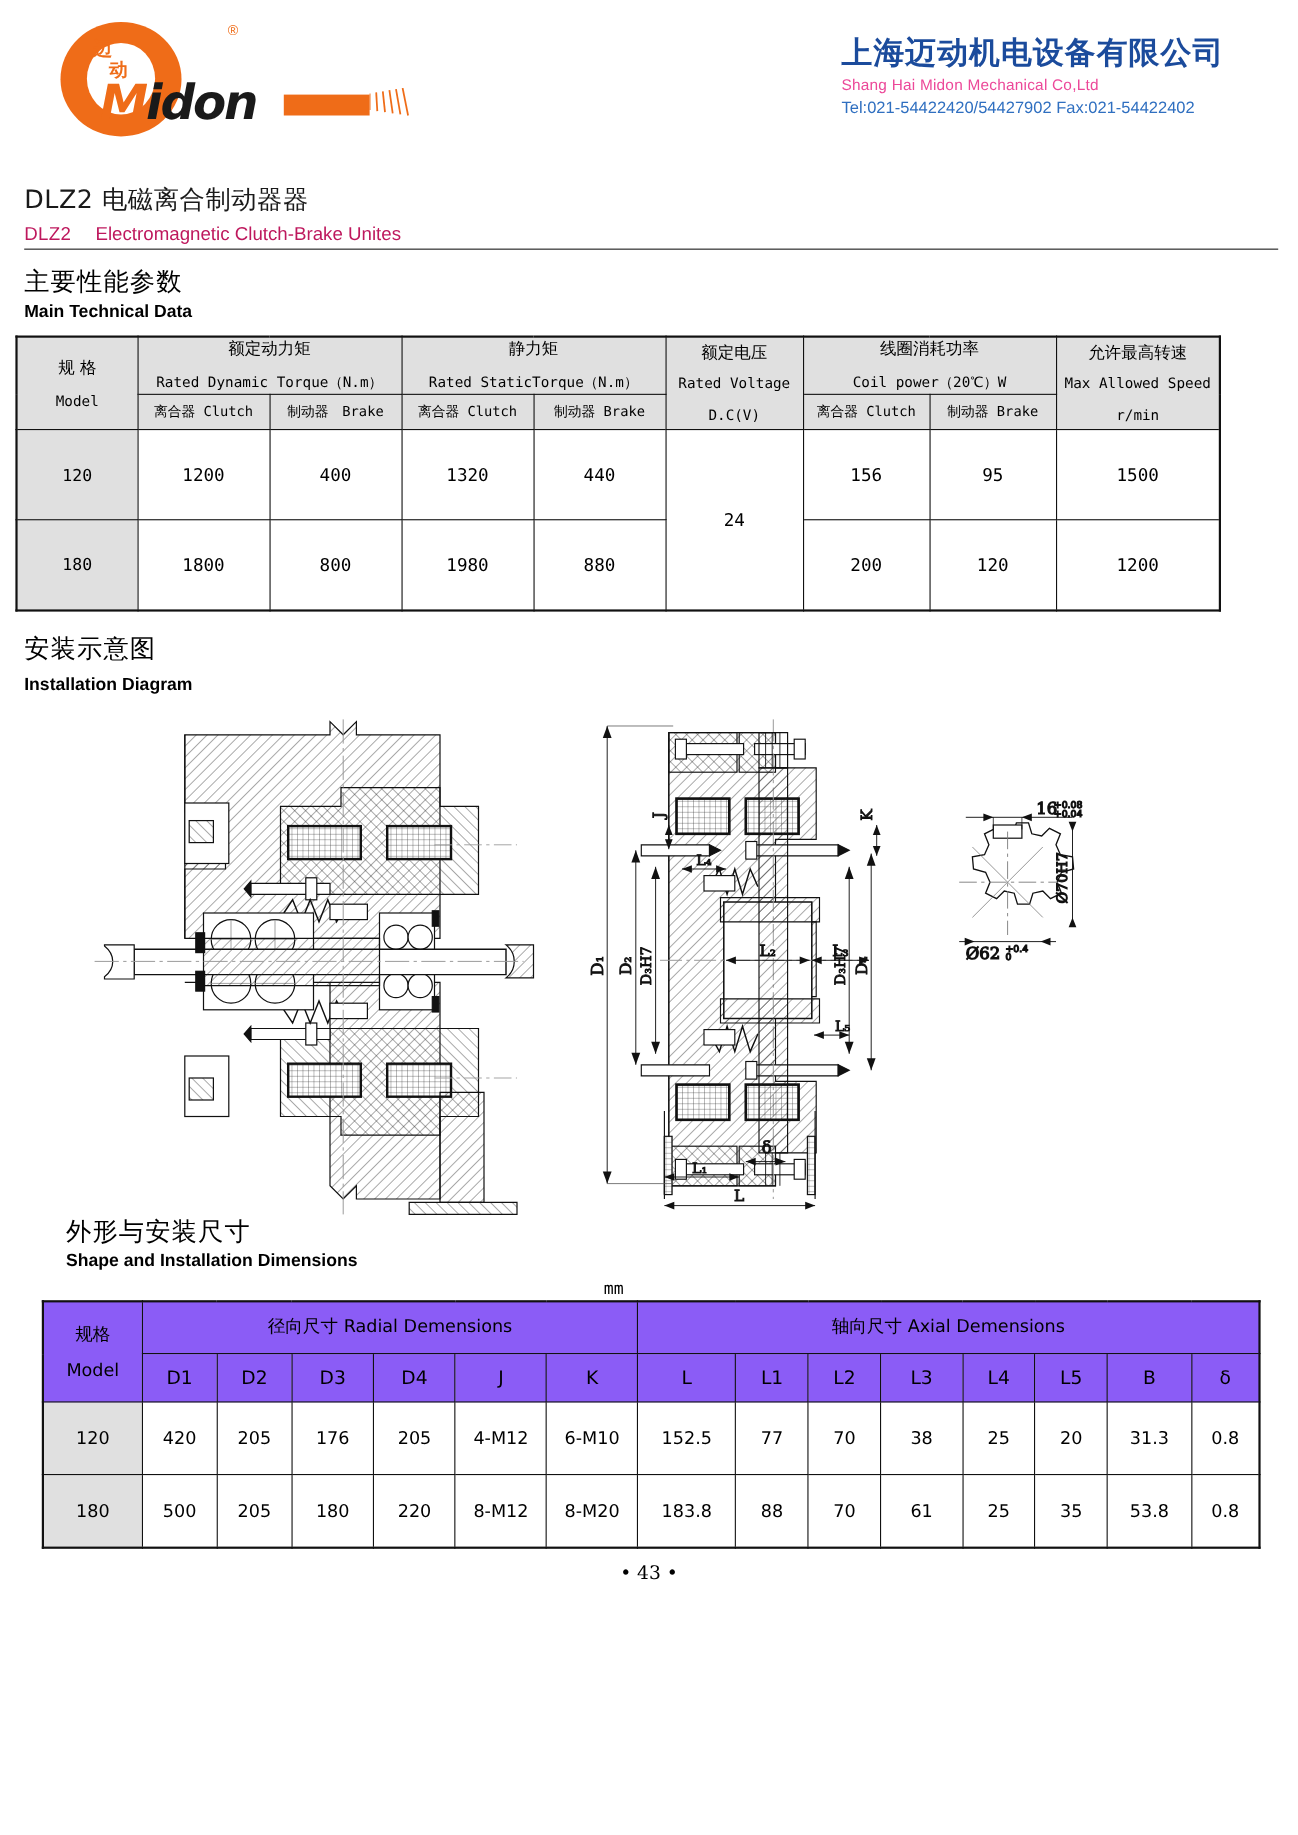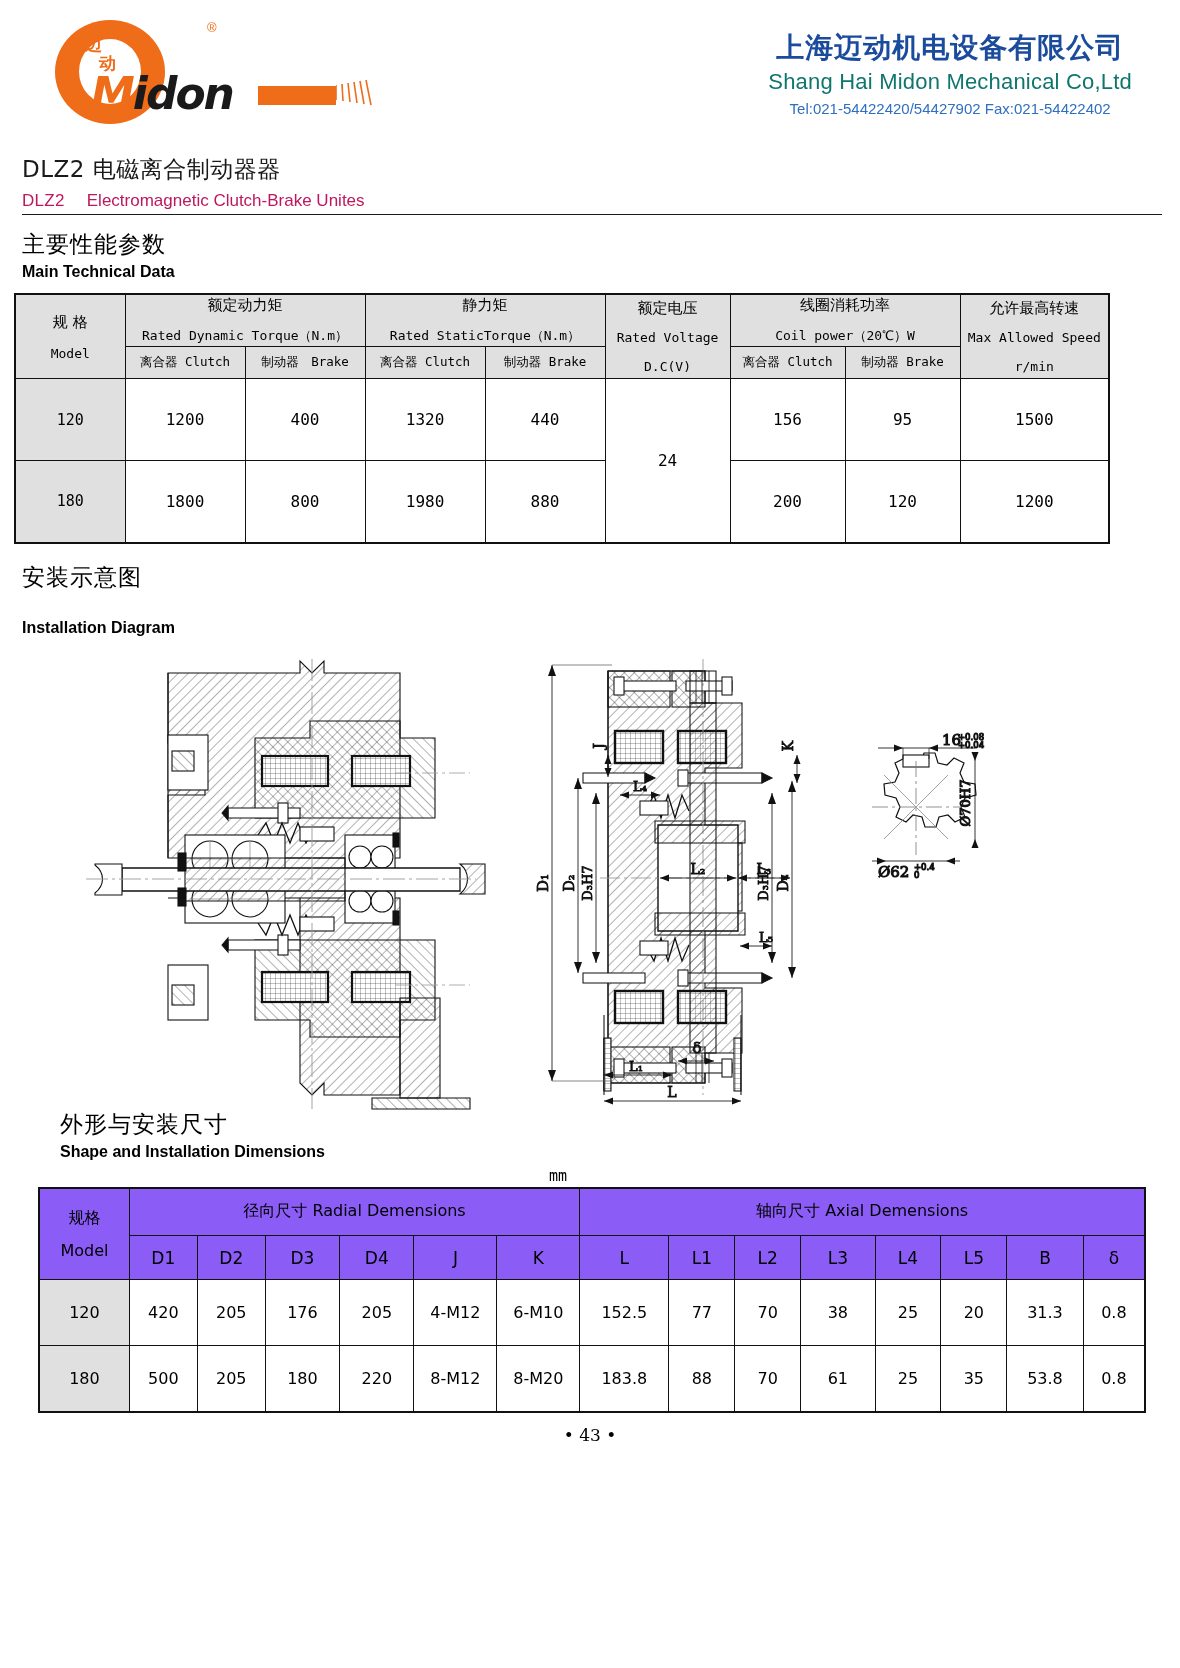--- a/index.html
+++ b/index.html
@@ -76,45 +76,45 @@
     width: 42px; height: 30px;
   }
   .logo-reg {
     position: absolute;
     left: 152px; top: 6px;
     font-size: 13px;
     color: #ef6c18;
   }
   .company {
     position: absolute;
-    right: 48px; top: 30px;
-    text-align: center;
+    right: 67px; top: 30px;
+    text-align: left;
   }
   .company-cn {
     font-size: 28px;
     font-weight: bold;
     color: #1b4b9c;
     letter-spacing: 1px;
     line-height: 1.25;
     font-family: "DejaVu Sans", sans-serif;
   }
   .company-en {
-    font-size: 22px;
-    color: #0f766e;
+    font-size: 14px;
+    color: #ec4899;
     margin-top: 4px;
     letter-spacing: 0.2px;
   }
   .company-tel {
     font-size: 15px;
     color: #2f6fc0;
     margin-top: 5px;
   }
 
   
-  .title-zone { margin: 4px 0 0 22px; width: 1140px; }
+  .title-zone { margin: 16px 0 0 22px; width: 1140px; }
   .title-cn {
     font-size: 23px;
     color: #1a1a1a;
     letter-spacing: 0.5px;
     font-family: "DejaVu Sans", sans-serif;
   }
   .title-en {
     font-size: 17px;
     color: #be185d;
     margin-top: 6px;
@@ -324,21 +324,21 @@
     <td class="val-cell">200</td>
     <td class="val-cell">120</td>
     <td class="val-cell">1200</td>
   </tr>
 </tbody>
     </table>
 </div>
 
 <div class="sect" style="margin-top:18px">
   <div class="sect-cn">安装示意图</div>
-  <div class="sect-en" style="margin-top:26px">Installation Diagram</div>
+  <div class="sect-en" style="margin-top:9px">Installation Diagram</div>
 </div>
 
 <div class="diagram">
   <svg width="1180" height="470" viewBox="0 0 1180 470">
     <defs>
       <pattern id="hatchA" width="7" height="7" patternTransform="rotate(45)" patternUnits="userSpaceOnUse">
         <line x1="0" y1="0" x2="0" y2="7" stroke="#222" stroke-width="0.7"></line>
       </pattern>
       <pattern id="hatchB" width="7" height="7" patternTransform="rotate(-45)" patternUnits="userSpaceOnUse">
         <line x1="0" y1="0" x2="0" y2="7" stroke="#222" stroke-width="0.7"></line>

